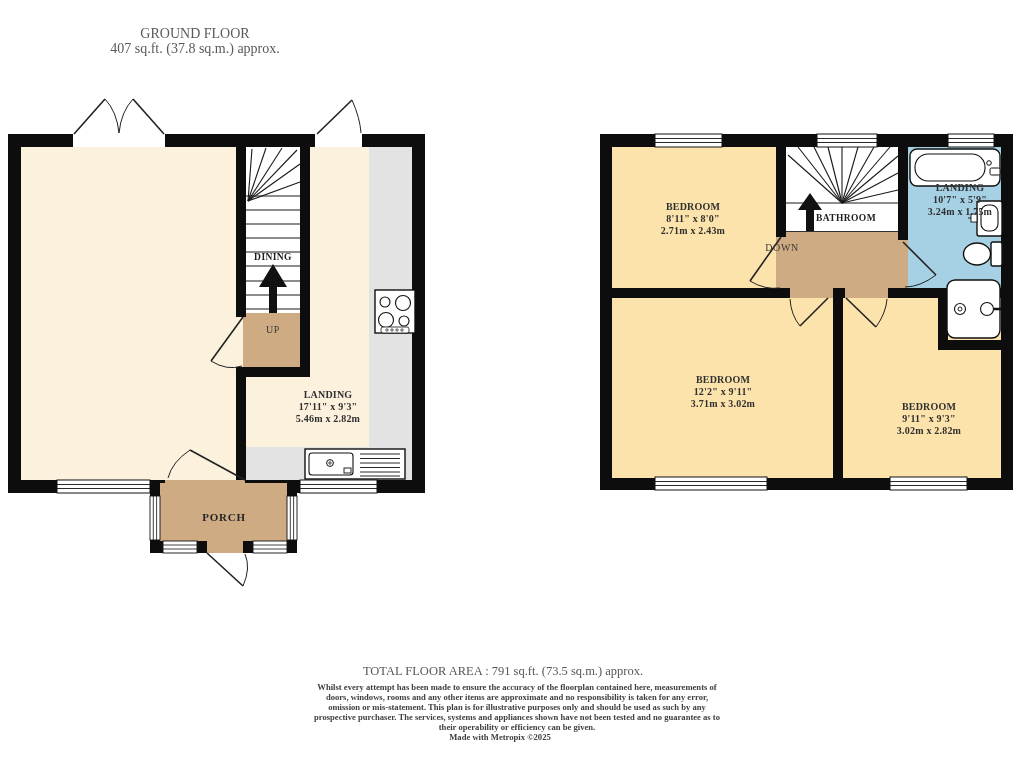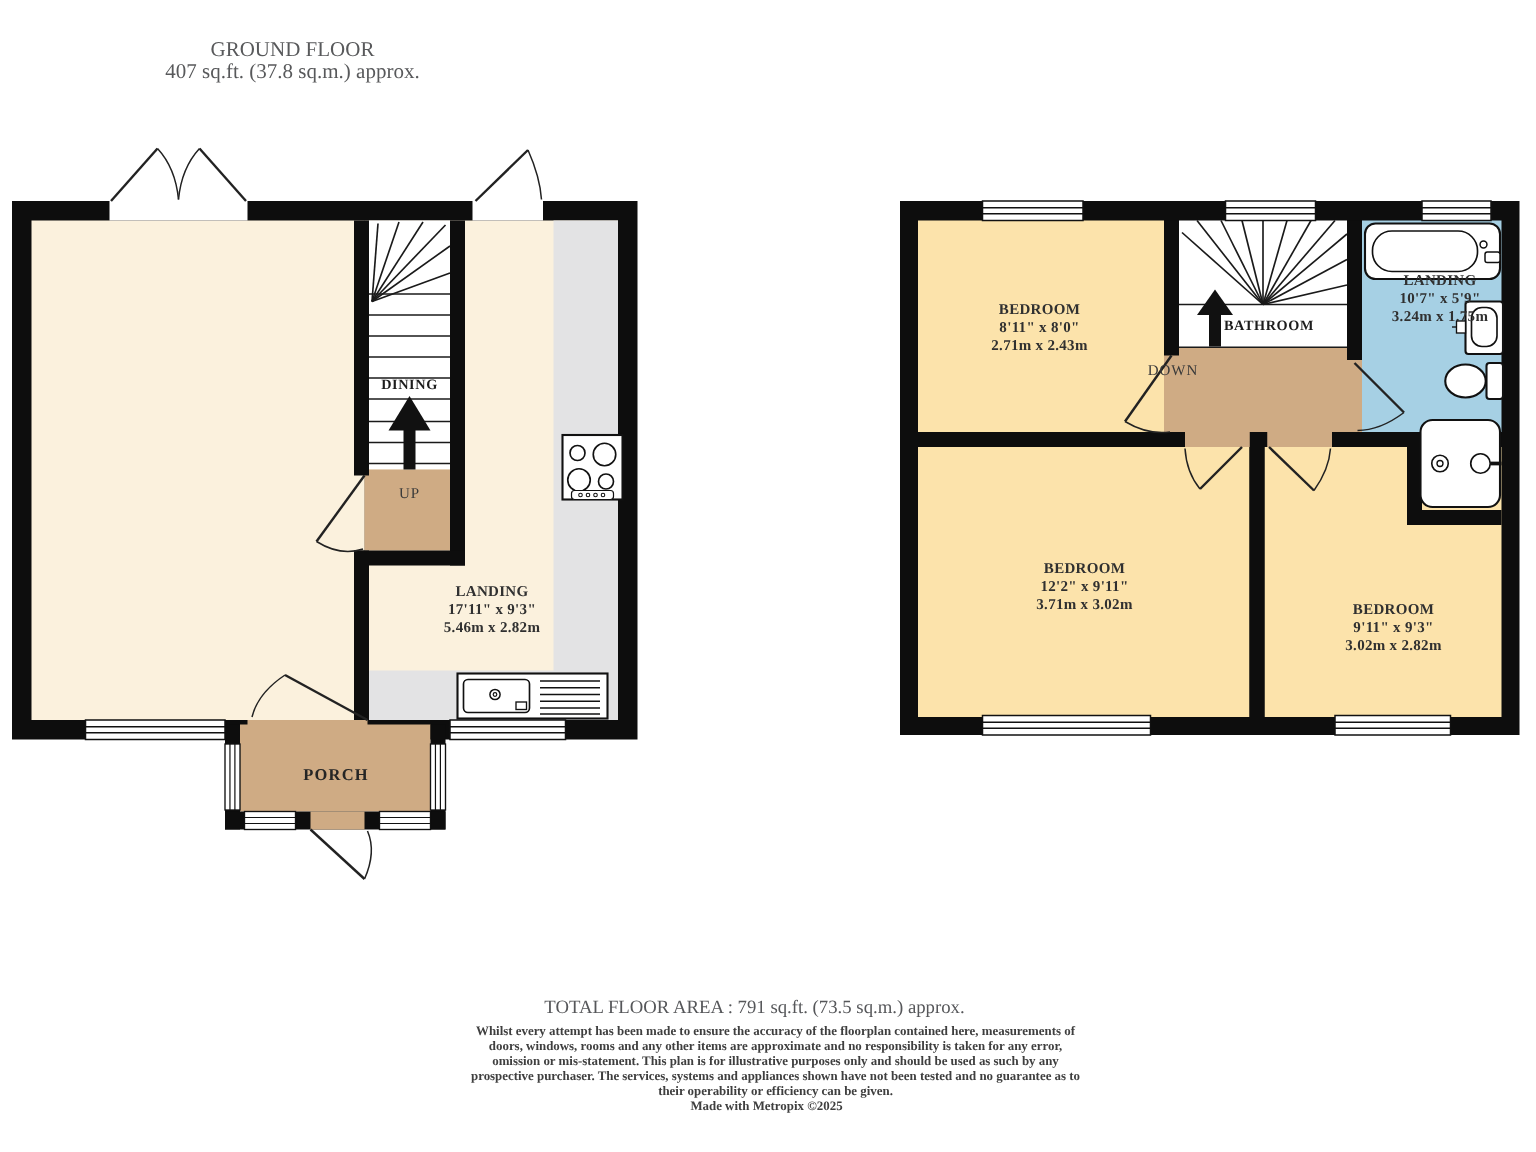--- a/index.html
+++ b/index.html
@@ -281,14 +281,14 @@
   <div class="txt rlabel" style="left:960px;top:182px">
     <div>LANDING</div>
     <div>10'7" x 5'9"</div>
     <div>3.24m x 1.75m</div>
   </div>
   <div class="txt slabel" style="left:846px;top:213px">BATHROOM</div>
   <div class="txt ulabel" style="left:782px;top:242px">DOWN</div>
 
   <div class="txt ftotal" style="left:503px;top:664px">TOTAL FLOOR AREA : 791 sq.ft. (73.5 sq.m.) approx.</div>
   <div class="txt fdisc" style="left:517px;top:682px">Whilst every attempt has been made to ensure the accuracy of the floorplan contained here, measurements of doors, windows, rooms and any other items are approximate and no responsibility is taken for any error, omission or mis-statement. This plan is for illustrative purposes only and should be used as such by any prospective purchaser. The services, systems and appliances shown have not been tested and no guarantee as to their operability or efficiency can be given.</div>
-  <div class="txt fcredit" style="left:511px;top:732px">Made with Metropix ©2025</div>
+  <div class="txt fcredit" style="left:500px;top:732px">Made with Metropix ©2025</div>
 </div>
 
 </body></html>

